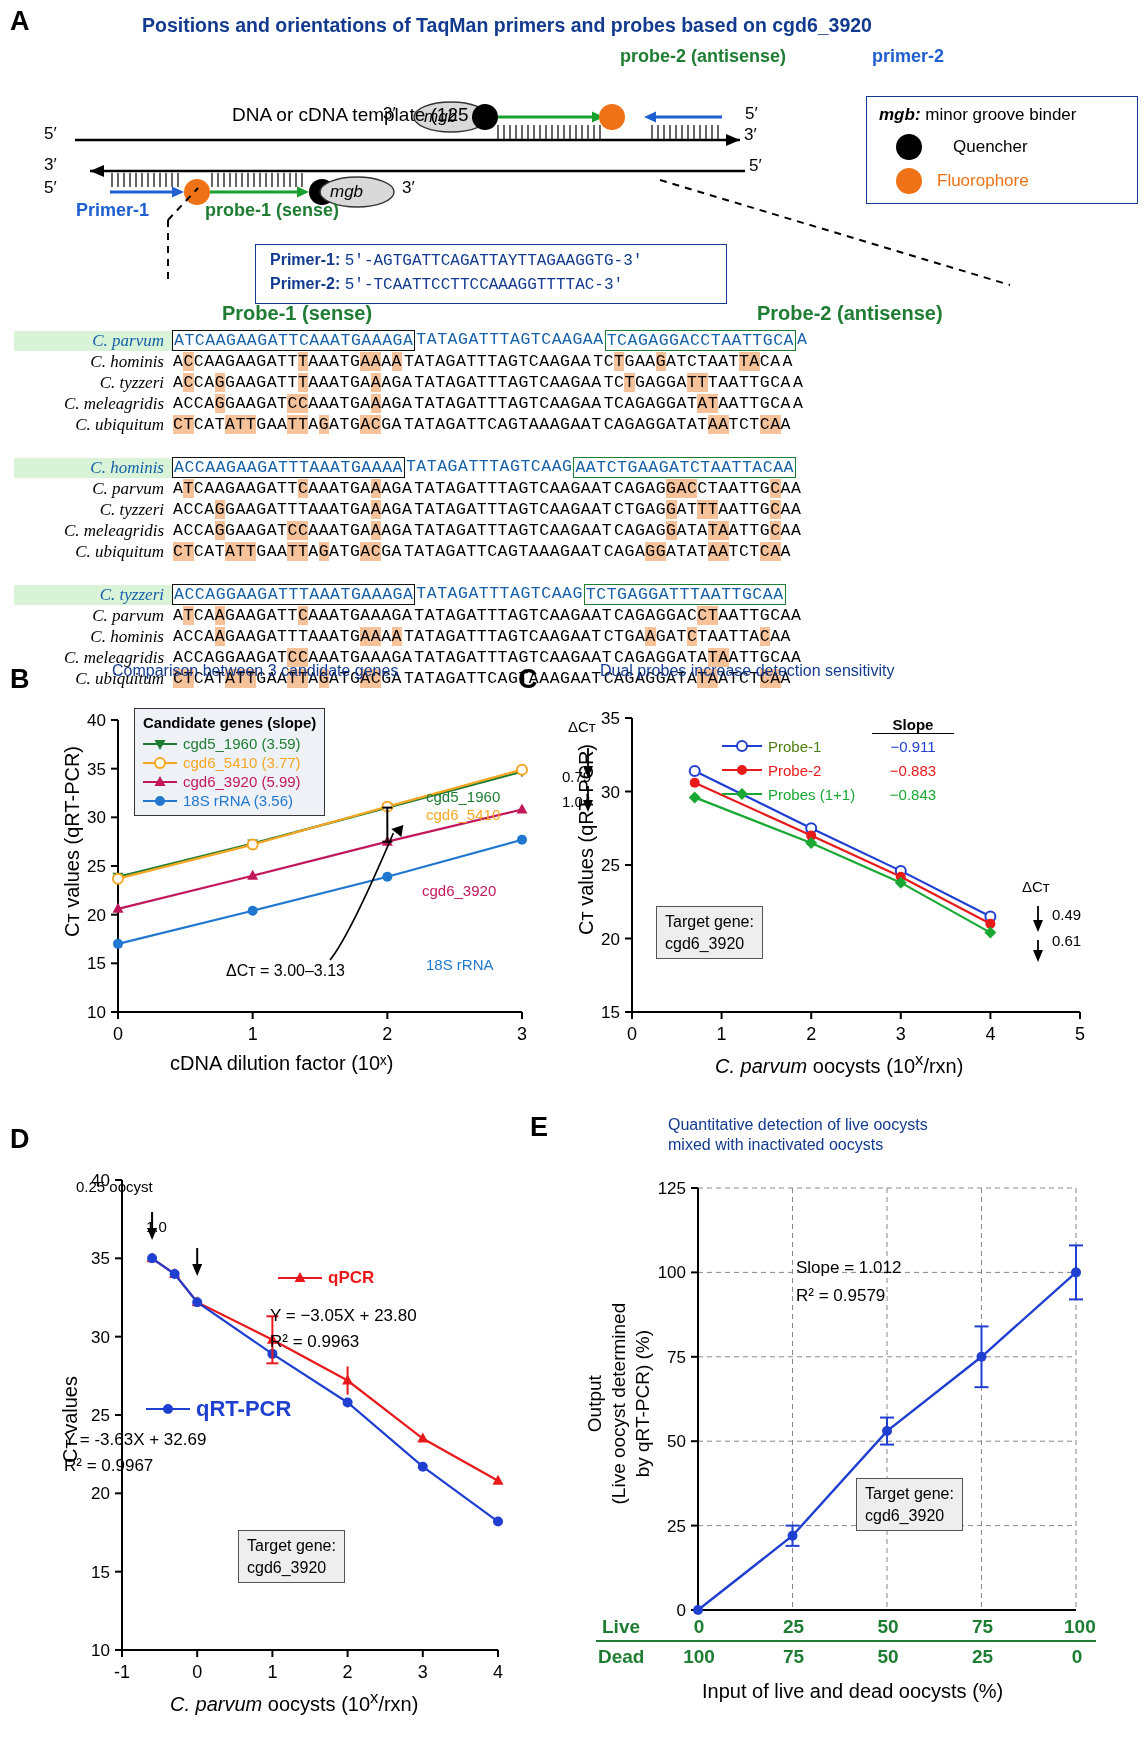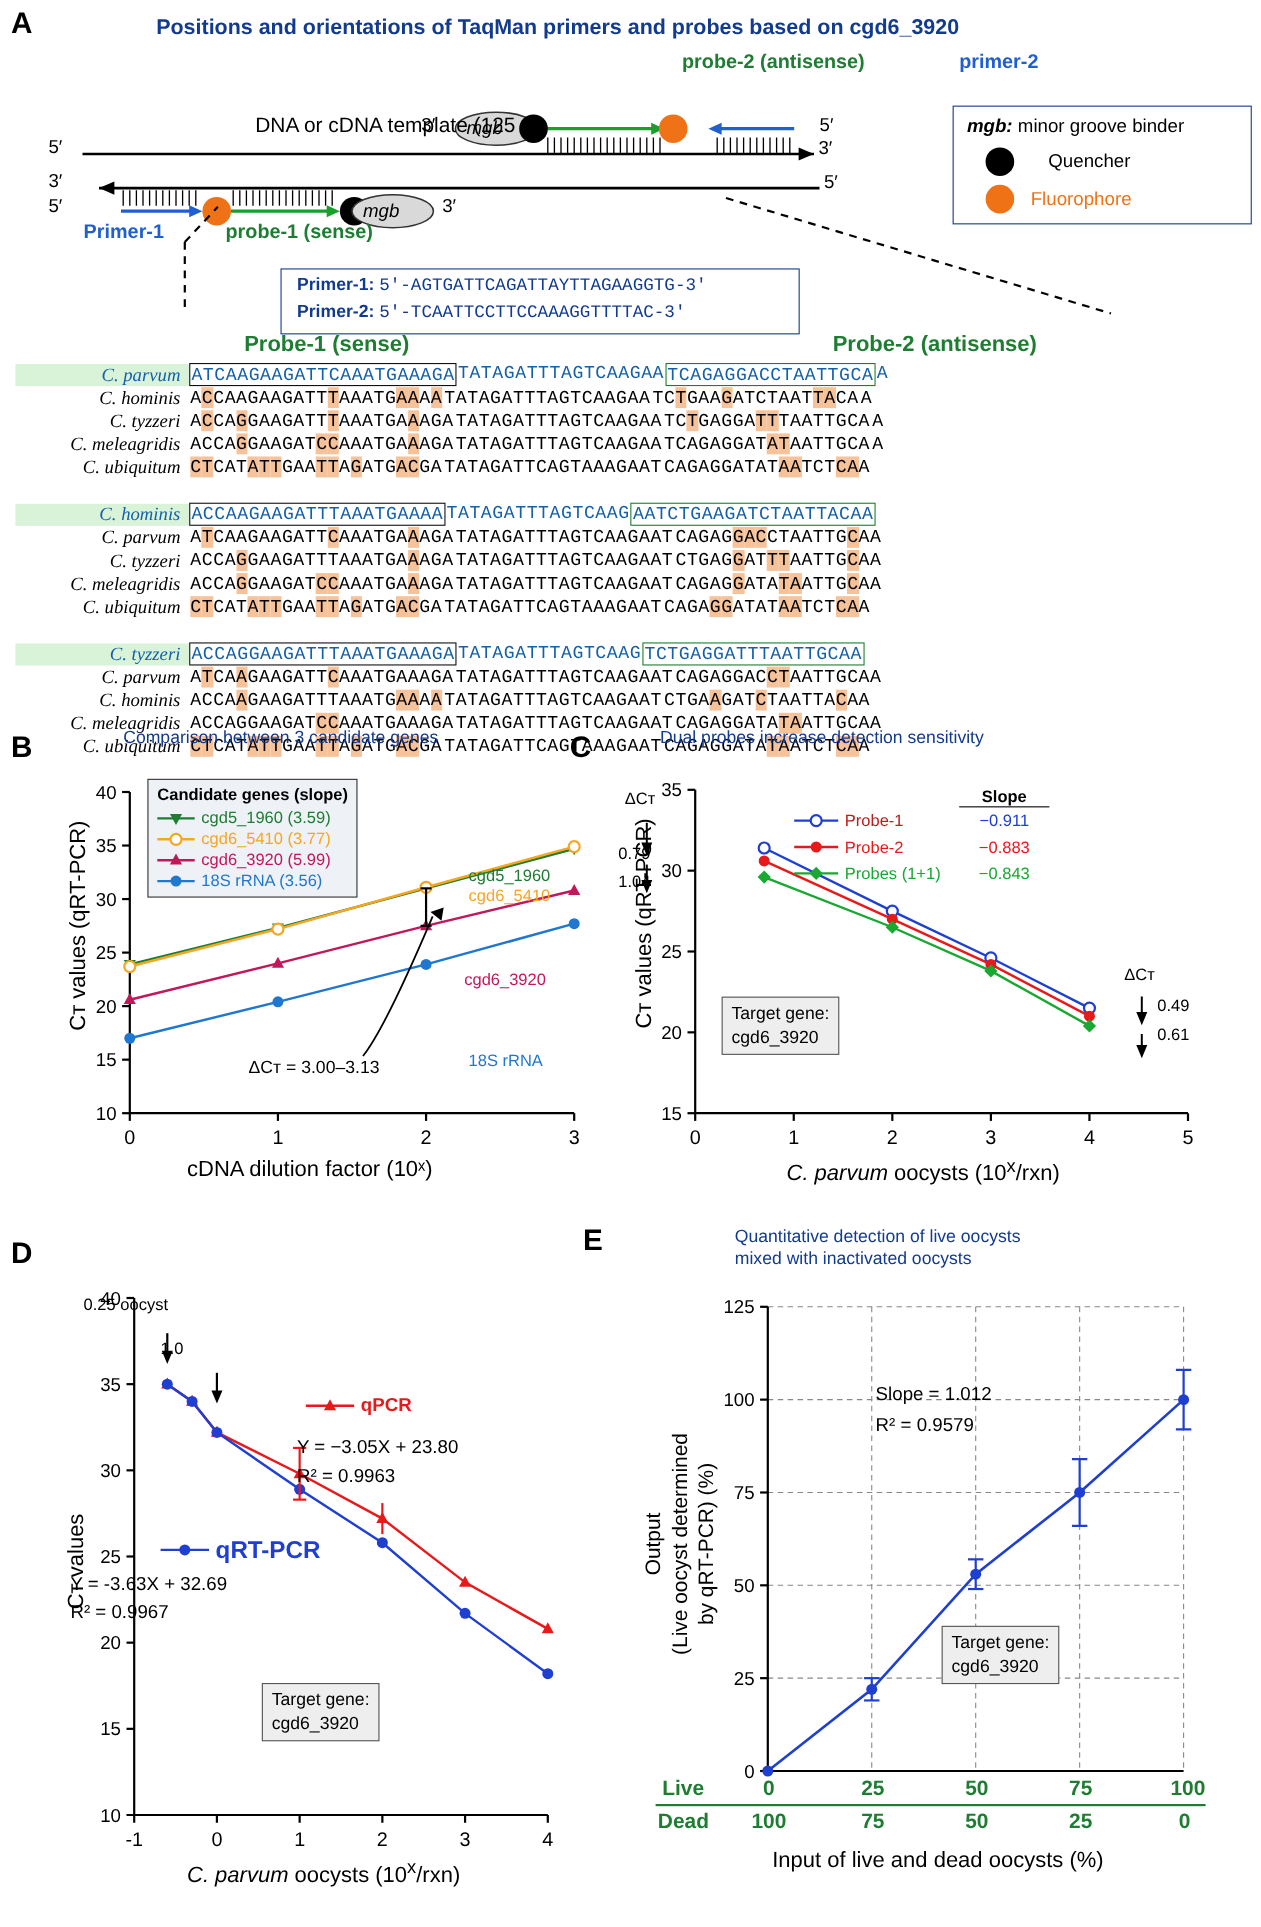--- a/index.html
+++ b/index.html
@@ -444,21 +444,21 @@
     </svg><div style="position: absolute; left: 60px; top: 2px; color: rgb(18, 58, 143); font-size: 16px;">Dual probes increase detection sensitivity</div><div style="position: absolute; left: 175px; top: 390px; font-size: 20px;"><i>C. parvum</i> oocysts (10<sup>x</sup>/rxn)</div><div style="position: absolute; left: -84px; top: 168px; font-size: 20px; transform: rotate(-90deg); width: 260px; text-align: center;">Cᴛ values (qRT-PCR)</div><div style="position: absolute; left: 28px; top: 58px; font-size: 15px;">ΔCᴛ</div><div style="position: absolute; left: 22px; top: 108px; font-size: 15px;">0.79</div><div style="position: absolute; left: 22px; top: 133px; font-size: 15px;">1.04</div><div style="position: absolute; left: 482px; top: 218px; font-size: 15px;">ΔCᴛ</div><div style="position: absolute; left: 512px; top: 246px; font-size: 15px;">0.49</div><div style="position: absolute; left: 512px; top: 272px; font-size: 15px;">0.61</div><div style="position: absolute; left: 182px; top: 56px; font-size: 15px;">
       <div style="display:flex;">
         <div style="width:150px;"></div>
         <div style="width:82px;text-align:center;font-weight:bold;border-bottom:1.5px solid #000;">Slope</div>
       </div>
       <div style="display:flex;align-items:center;height:24px;">
         <svg width="40" height="16">
           <line x1="0" y1="8" x2="40" y2="8" stroke="#1f3fd0" stroke-width="2.2"></line>
           <circle cx="20" cy="8" r="5" fill="#fff" stroke="#1f3fd0" stroke-width="2"></circle>
         </svg>
-        <span style="color:#b91c1c;margin-left:6px;width:104px;">Probe-1</span>
+        <span style="color:#4d7c0f;margin-left:6px;width:104px;">Probe-1</span>
         <span style="color:#1f3fd0;width:82px;text-align:center;">−0.911</span>
       </div>
       <div style="display:flex;align-items:center;height:24px;">
         <svg width="40" height="16">
           <line x1="0" y1="8" x2="40" y2="8" stroke="#e8191b" stroke-width="2.2"></line>
           <circle cx="20" cy="8" r="5" fill="#e8191b"></circle>
         </svg>
         <span style="color:#e8191b;margin-left:6px;width:104px;">Probe-2</span>
         <span style="color:#e8191b;width:82px;text-align:center;">−0.883</span>
       </div>

